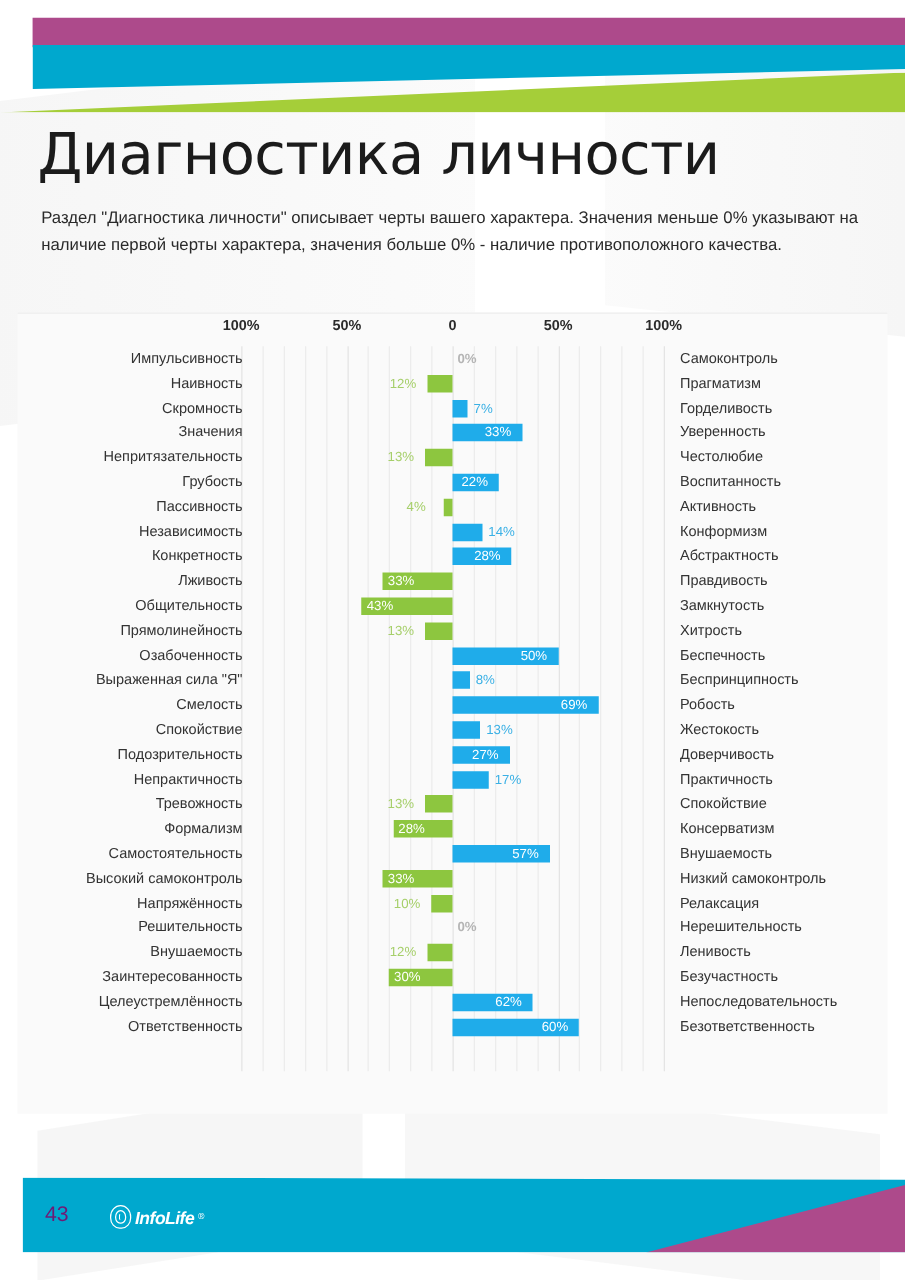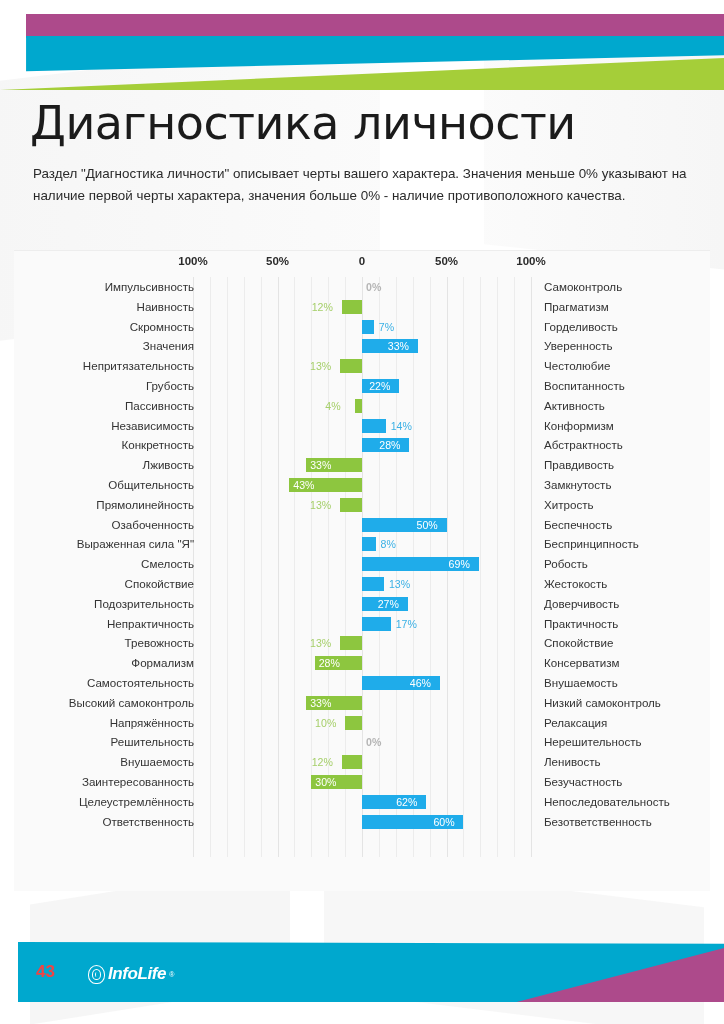--- a/index.html
+++ b/index.html
@@ -74,29 +74,29 @@
   .bar-val.outside-blue{color:#3ab0e5;}
   .bar-val.outside-green{color:#a6cf6a;}
   .bar-val.zero{color:#b5b5b5;font-weight:bold;}
 
   
   .footer{position:absolute;left:0;bottom:0;width:724px;height:110px;overflow:hidden;}
   .footer-cyan{position:absolute;left:18px;top:28px;width:706px;height:60px;background:#00a8ce;
      clip-path:polygon(0 0, 100% 3%, 100% 100%, 0 100%);}
   .footer-magenta{position:absolute;left:410px;top:28px;width:314px;height:60px;background:#ad4a8b;
      clip-path:polygon(34% 100%, 100% 10%, 100% 100%, 0 100%);}
-  .page-num{position:absolute;left:36px;top:48px;font-size:17px;font-weight:bold;color:#ef4444;}
+  .page-num{position:absolute;left:36px;top:48px;font-size:17px;font-weight:normal;color:#701a75;}
   .logo-wrap{position:absolute;left:88px;top:50px;display:flex;align-items:center;gap:3px;}
   .logo-mark{width:15px;height:17px;border-radius:50% 50% 45% 45%;
      background:#00a8ce;border:1.6px solid #ffffff;position:relative;overflow:hidden;}
   .logo-mark:before{content:"";position:absolute;left:3px;top:3px;width:7px;height:9px;
      border:1.4px solid #ffffff;border-radius:50% 50% 45% 45%;}
   .logo-mark:after{content:"";position:absolute;left:5.5px;top:6px;width:2px;height:5px;
      border-left:1.4px solid #ffffff;border-radius:50%;}
-  .logo-text{font-size:17px;font-weight:bold;font-style:italic;color:#fff;letter-spacing:-.4px;}
+  .logo-text{font-size:14px;font-weight:bold;font-style:italic;color:#fff;letter-spacing:-.4px;}
   .logo-tm{font-size:7px;color:#fff;vertical-align:super;}
 </style>
 </head>
 <body>
 
 <div class="page">
 
   <div class="bg-swoosh sw1"></div>
   <div class="bg-swoosh sw2"></div>
   <div class="bg-swoosh sw3"></div>
@@ -257,21 +257,21 @@
         <div class="row">
           <div class="row-label-left">Формализм</div>
           <div class="row-label-right">Консерватизм</div>
           <div class="bar green" style="width: 47.32px; left: 300.68px;"></div>
           <div class="bar-val inside" style="left: 304.68px;">28%</div>
         </div>
         <div class="row">
           <div class="row-label-left">Самостоятельность</div>
           <div class="row-label-right">Внушаемость</div>
           <div class="bar blue" style="width: 77.74px; left: 348px;"></div>
-          <div class="bar-val inside" style="left: 395.74px;">46%</div>
+          <div class="bar-val inside" style="left: 395.74px;">57%</div>
         </div>
         <div class="row">
           <div class="row-label-left">Высокий самоконтроль</div>
           <div class="row-label-right">Низкий самоконтроль</div>
           <div class="bar green" style="width: 55.77px; left: 292.23px;"></div>
           <div class="bar-val inside" style="left: 296.23px;">33%</div>
         </div>
         <div class="row">
           <div class="row-label-left">Напряжённость</div>
           <div class="row-label-right">Релаксация</div>

